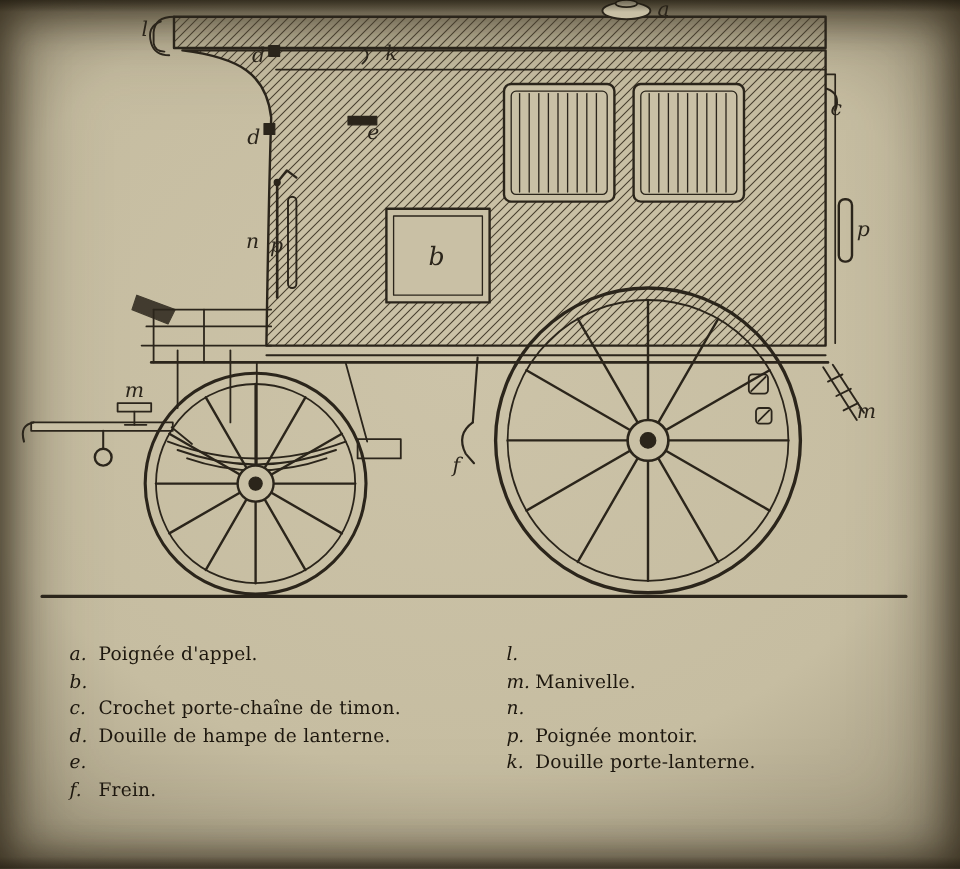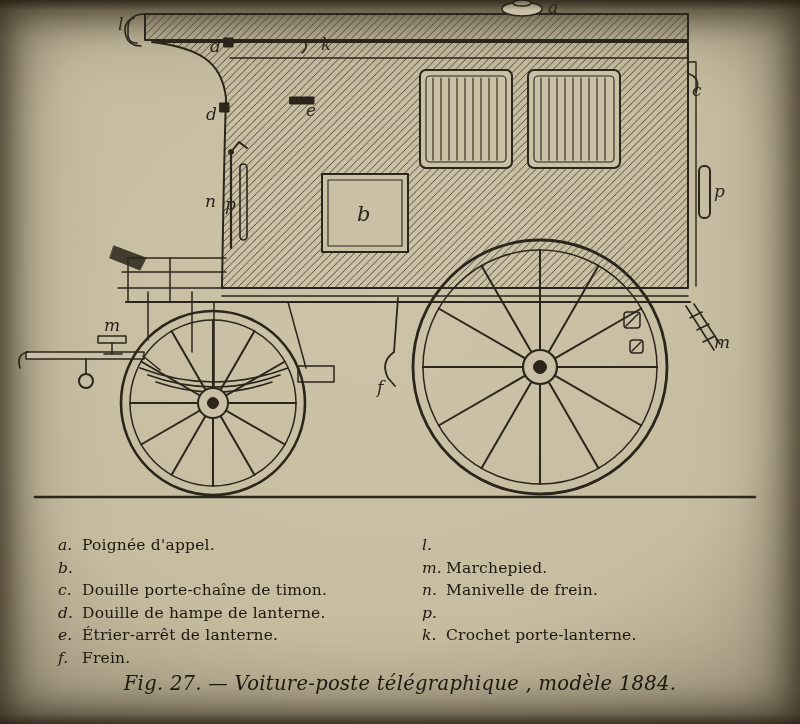--- a/index.html
+++ b/index.html
@@ -249,52 +249,50 @@
       <div class="legend-col-left">
         <div class="lrow">
           <span class="lkey">a.</span>
           <span class="ltext">Poignée d'appel.</span>
         </div>
         <div class="lrow">
           <span class="lkey">b.</span>
         </div>
         <div class="lrow">
           <span class="lkey">c.</span>
-          <span class="ltext">Douille porte-chaîne de timon.</span>
+          <span class="ltext">Crochet porte-chaîne de timon.</span>
         </div>
         <div class="lrow">
           <span class="lkey">d.</span>
           <span class="ltext">Douille de hampe de lanterne.</span>
         </div>
         <div class="lrow">
           <span class="lkey">e.</span>
-          <span class="ltext">Étrier-arrêt de lanterne.</span>
         </div>
         <div class="lrow">
           <span class="lkey">f.</span>
           <span class="ltext">Frein.</span>
         </div>
       </div>
       <div class="legend-col-right">
         <div class="lrow">
           <span class="lkey">l.</span>
         </div>
         <div class="lrow">
           <span class="lkey">m.</span>
-          <span class="ltext">Marchepied.</span>
+          <span class="ltext">Manivelle.</span>
         </div>
         <div class="lrow">
           <span class="lkey">n.</span>
-          <span class="ltext">Manivelle de frein.</span>
         </div>
         <div class="lrow">
           <span class="lkey">p.</span>
+          <span class="ltext">Poignée montoir.</span>
         </div>
         <div class="lrow">
           <span class="lkey">k.</span>
-          <span class="ltext">Crochet porte-lanterne.</span>
+          <span class="ltext">Douille porte-lanterne.</span>
         </div>
       </div>
     </div>
   </div>
 
-  <div class="caption">Fig. 27. — Voiture-poste télégraphique , modèle 1884.</div>
 </div>
 
 </body></html>

